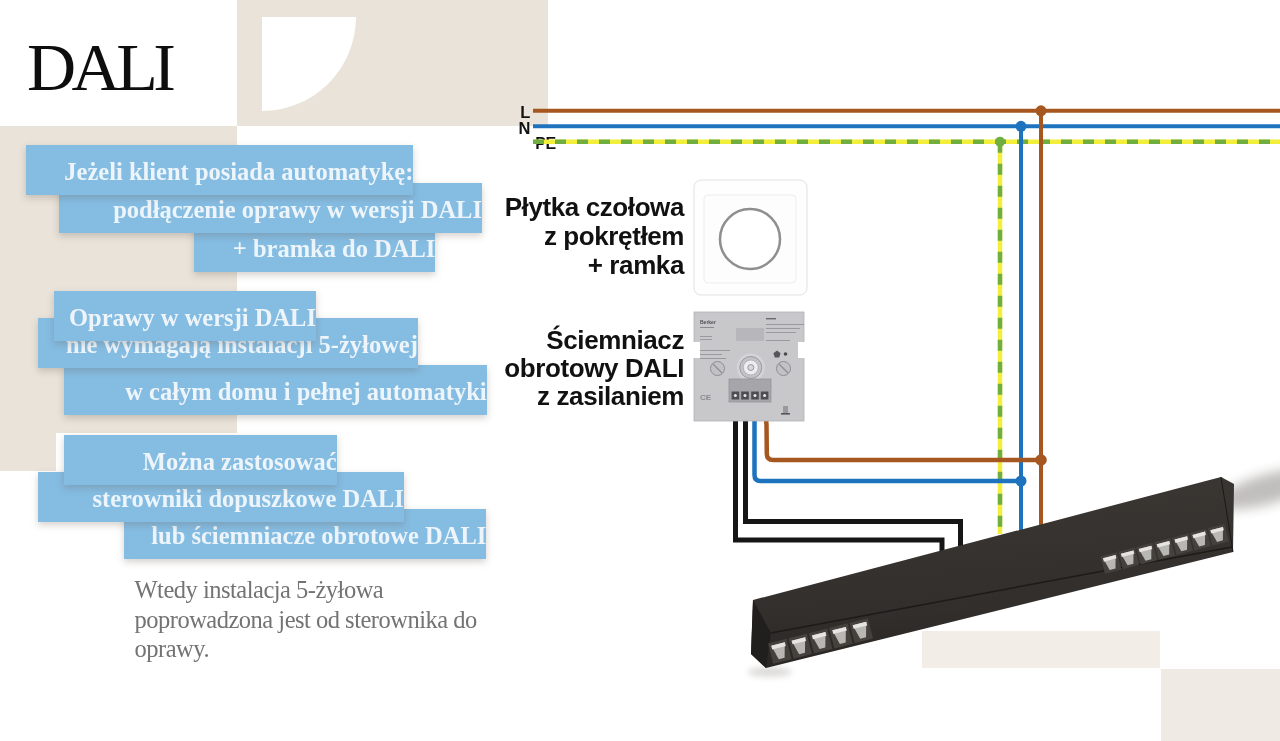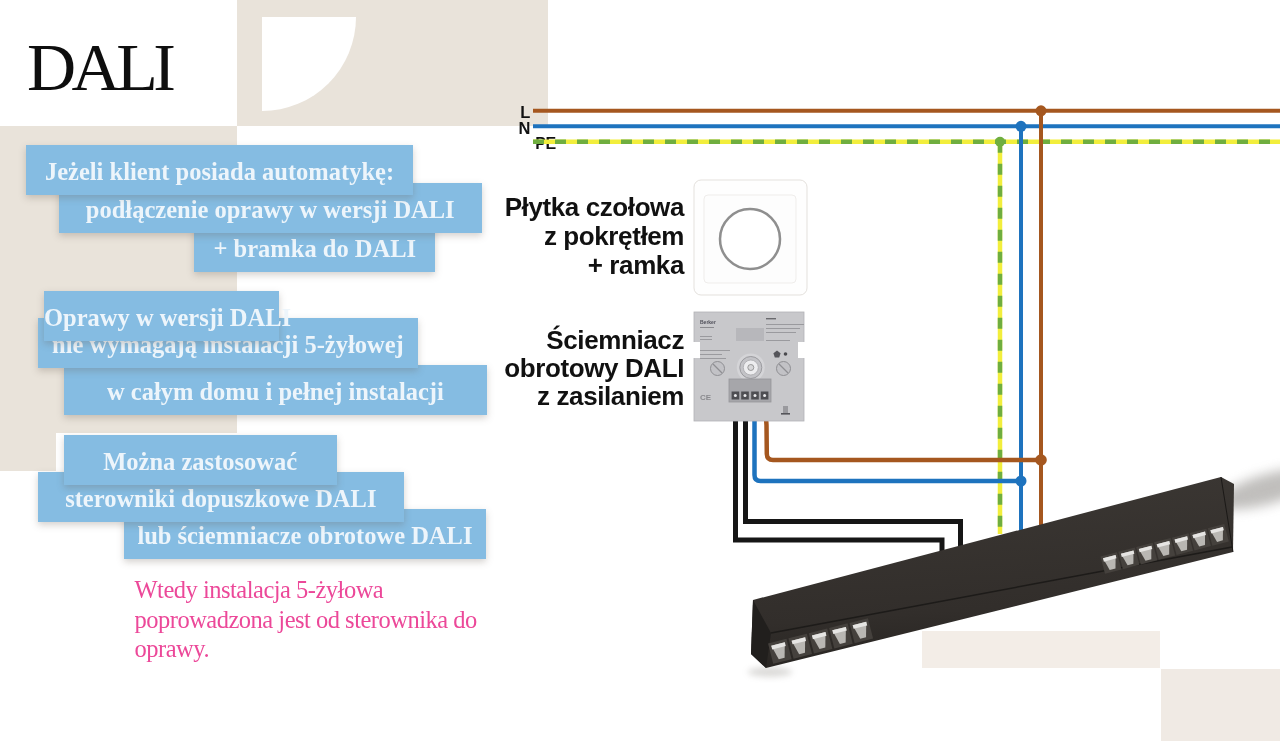--- a/index.html
+++ b/index.html
@@ -1,46 +1,46 @@
 <!DOCTYPE html>
 <html><head>
 <meta charset="utf-8">
 <style>
 html,body{margin:0;padding:0}
 body{width:1280px;height:741px;position:relative;background:#fff;overflow:hidden;font-family:"Liberation Sans",sans-serif}
 .abs{position:absolute}
 .beige{background:#e9e3da}
-.bluebox{position:absolute;background:#85bce2;color:#edf5fb;font-family:"Liberation Serif",serif;font-weight:bold;font-size:24.5px;text-align:center;white-space:nowrap;height:50px;line-height:54px;box-shadow:0 3px 7px rgba(100,90,80,0.28)}
+.bluebox{position:absolute;background:#85bce2;color:#edf5fb;font-family:"Liberation Serif",serif;font-weight:bold;font-size:24.5px;text-align:right;white-space:nowrap;height:50px;line-height:54px;box-shadow:0 3px 7px rgba(100,90,80,0.28)}
 .blab{position:absolute;font-family:"Liberation Sans",sans-serif;font-weight:bold;color:#111;text-align:right;white-space:nowrap}
 </style>
 </head>
 <body>
 
 <div class="abs beige" style="left:237px;top:0;width:311px;height:126px"></div>
 <div class="abs" style="left:262px;top:17px;width:94px;height:94px;background:#fff;border-radius:0 0 100% 0"></div>
 <div class="abs beige" style="left:0;top:126px;width:237px;height:307px"></div>
 <div class="abs beige" style="left:0;top:433px;width:56px;height:38px"></div>
 <div class="abs" style="left:922px;top:631px;width:238px;height:36.5px;background:#f3ede7"></div>
 <div class="abs" style="left:1161px;top:669px;width:119px;height:72px;background:#f0eae4"></div>
 
 <div class="abs" style="left:27px;top:33.4px;font-family:'Liberation Serif',serif;font-size:68px;line-height:68px;color:#0e0e0e;letter-spacing:-4.5px">DALI</div>
 
 <div class="bluebox" style="left:25.6px;top:144.5px;width:387.8px;z-index:13">Jeżeli klient posiada automatykę:</div>
 <div class="bluebox" style="left:58.5px;top:183px;width:423.5px;z-index:12">podłączenie oprawy w wersji DALI</div>
 <div class="bluebox" style="left:194.2px;top:221.5px;width:241.2px;z-index:11">+ bramka do DALI</div>
 
-<div class="bluebox" style="left:44px;top:291.3px;width:235px;z-index:13">Oprawy w wersji DALI</div>
+<div class="bluebox" style="left:54px;top:291.3px;width:262px;z-index:13">Oprawy w wersji DALI</div>
 <div class="bluebox" style="left:37.9px;top:318px;width:380px;z-index:12">nie wymagają instalacji 5-żyłowej</div>
-<div class="bluebox" style="left:64.2px;top:364.5px;width:422.4px;z-index:11">w całym domu i pełnej instalacji</div>
+<div class="bluebox" style="left:64.2px;top:364.5px;width:422.4px;z-index:11">w całym domu i pełnej automatyki</div>
 
 <div class="bluebox" style="left:63.7px;top:434.6px;width:273px;z-index:13">Można zastosować</div>
 <div class="bluebox" style="left:37.8px;top:472.4px;width:366px;z-index:12">sterowniki dopuszkowe DALI</div>
 <div class="bluebox" style="left:123.6px;top:509px;width:362.7px;z-index:11">lub ściemniacze obrotowe DALI</div>
 
-<div class="abs" style="left:134.5px;top:575px;font-family:'Liberation Serif',serif;font-size:24.5px;letter-spacing:-0.5px;color:#ec4899;line-height:29.7px">Wtedy instalacja 5-żyłowa<br>poprowadzona jest od sterownika do<br>oprawy.</div>
+<div class="abs" style="left:134.5px;top:575px;font-family:'Liberation Serif',serif;font-size:24.5px;letter-spacing:-0.5px;color:#737373;line-height:29.7px">Wtedy instalacja 5-żyłowa<br>poprowadzona jest od sterownika do<br>oprawy.</div>
 
 <div class="blab" style="right:750px;top:104px;font-size:16.5px;letter-spacing:-0.3px;line-height:16px">L</div>
 <div class="blab" style="right:750px;top:120px;font-size:16.5px;letter-spacing:-0.3px;line-height:16px">N</div>
 <div class="blab" style="right:724px;top:135.5px;font-size:16px;letter-spacing:-0.3px;line-height:16px">PE</div>
 
 <div class="blab" style="right:596px;top:193px;font-size:26px;letter-spacing:-0.4px;line-height:29px">Płytka czołowa<br>z pokrętłem<br>+ ramka</div>
 <div class="blab" style="right:596px;top:326px;font-size:26px;letter-spacing:-0.4px;line-height:28px">Ściemniacz<br>obrotowy DALI<br>z zasilaniem</div>
 
 <svg class="abs" style="left:0;top:0" width="1280" height="741" viewBox="0 0 1280 741">
 

